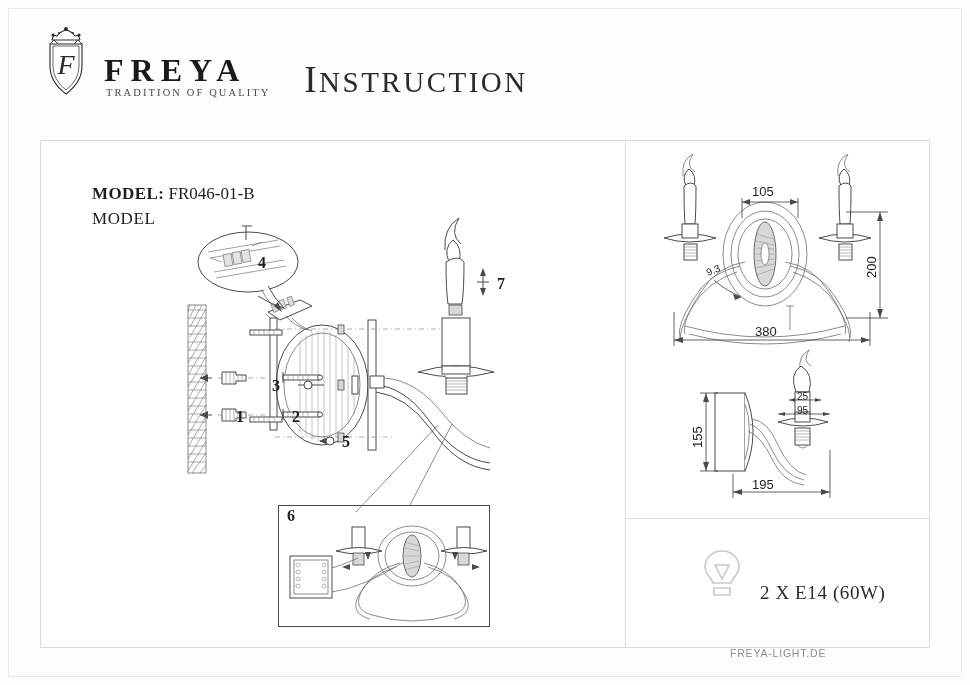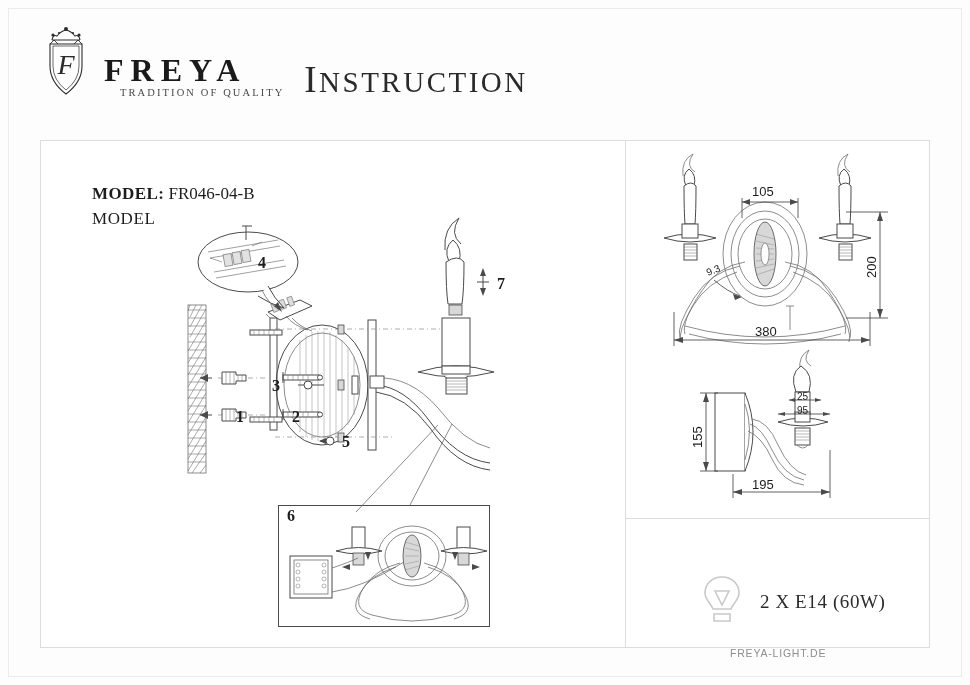--- a/index.html
+++ b/index.html
@@ -8,21 +8,21 @@
   .page-border{position:absolute;left:8px;top:8px;right:8px;bottom:8px;border:1px solid #eceaea;pointer-events:none;}
 
   
   .header{position:absolute;left:0;top:0;width:970px;height:128px;}
   .logo-wrap{position:absolute;left:40px;top:26px;display:flex;align-items:flex-end;}
   .emblem{width:52px;height:74px;}
   .wordmark{margin-left:12px;position:relative;top:-2px;}
   .wordmark .brand{font-family:"Liberation Serif",serif;font-size:32px;letter-spacing:7px;
       font-weight:700;line-height:0.95;color:#1a1a1a;}
   .wordmark .tagline{font-family:"Liberation Serif",serif;font-size:10.5px;letter-spacing:2.1px;
-      color:#4a4a4a;margin-top:2px;margin-left:16px;white-space:nowrap;}
+      color:#4a4a4a;margin-top:2px;margin-left:2px;white-space:nowrap;}
   .doc-title{position:absolute;left:0;top:58px;width:832px;text-align:center;
       font-family:"Liberation Serif",serif;font-size:37px;letter-spacing:2.5px;color:#2a2a2a;}
   .doc-title .cap{font-size:37px;}
   .doc-title .sc{font-size:29px;}
 
   
   .main-frame{position:absolute;left:40px;top:140px;width:890px;height:508px;
       border:1px solid #dcdcdc;background:#ffffff;box-sizing:border-box;}
   .vdivider{position:absolute;left:625px;top:140px;width:1px;height:508px;background:#dcdcdc;}
   .hdivider{position:absolute;left:625px;top:518px;width:305px;height:1px;background:#dcdcdc;}
@@ -39,21 +39,21 @@
   .ln-dash{fill:none;stroke:#8a8a8a;stroke-width:0.7;stroke-dasharray:5 3 1 3;}
   .ln-dim{fill:none;stroke:#3a3a3a;stroke-width:0.8;}
   .fillw{fill:#ffffff;stroke:#4a4a4a;stroke-width:1;}
   .fillg{fill:#d8d8d8;stroke:#4a4a4a;stroke-width:0.8;}
   .fillk{fill:#4a4a4a;stroke:none;}
   .num{font-family:"Liberation Serif",serif;font-size:16px;font-weight:700;fill:#1d1d1d;}
   .dimtxt{font-family:"Liberation Sans",sans-serif;font-size:13px;fill:#1d1d1d;}
   .dimtxt-sm{font-family:"Liberation Sans",sans-serif;font-size:10px;fill:#1d1d1d;}
 
   
-  .bulbspec{position:absolute;left:700px;top:574px;display:flex;align-items:center;}
+  .bulbspec{position:absolute;left:700px;top:548px;display:flex;align-items:flex-end;}
   .bulbicon{width:44px;height:56px;}
   .bulbtext{margin-left:16px;font-family:"Liberation Serif",serif;font-size:19px;
       color:#2b2b2b;letter-spacing:.6px;white-space:nowrap;}
   .site{position:absolute;left:730px;top:624px;font-family:"Liberation Sans",sans-serif;
       font-size:10.5px;letter-spacing:.8px;color:#8d8d8d;margin-top:23px;}
 
   
   .box6{position:absolute;left:278px;top:505px;width:212px;height:122px;
       border:1px solid #4a4a4a;box-sizing:border-box;background:#fff;}
   .box6-num{position:absolute;left:287px;top:507px;font-family:"Liberation Serif",serif;
@@ -96,21 +96,21 @@
     </div>
   </div>
 
   <div class="main-frame"></div>
   <div class="vdivider"></div>
   <div class="hdivider"></div>
 
   <div class="model-block">
     <div class="model-line">
       <span class="lbl">MODEL:</span>
-      <span>FR046-04-B</span>
+      <span>FR046-01-B</span>
     </div>
     <div class="model-type">MODEL</div>
   </div>
 
   <div class="box6"></div>
   <div class="box6-num">6</div>
 
   <div class="bulbspec">
     <svg class="bulbicon" viewBox="0 0 44 56">
       <g fill="none" stroke="#c9c9c9" stroke-width="1.6">

